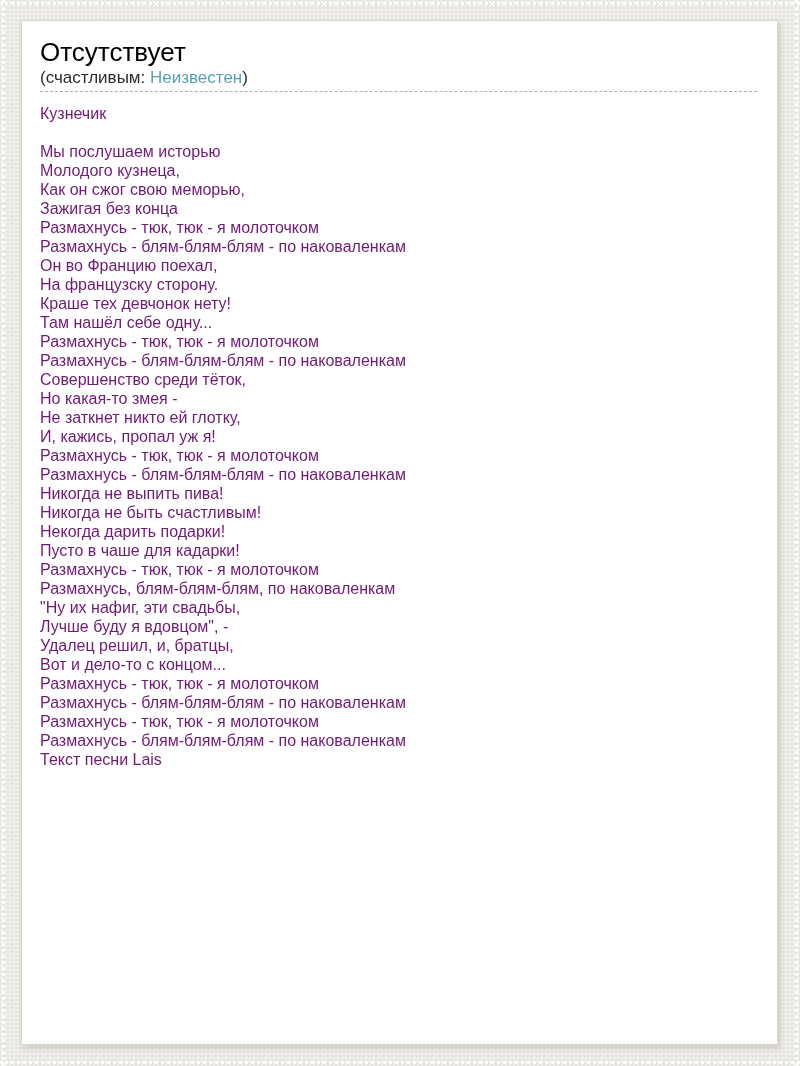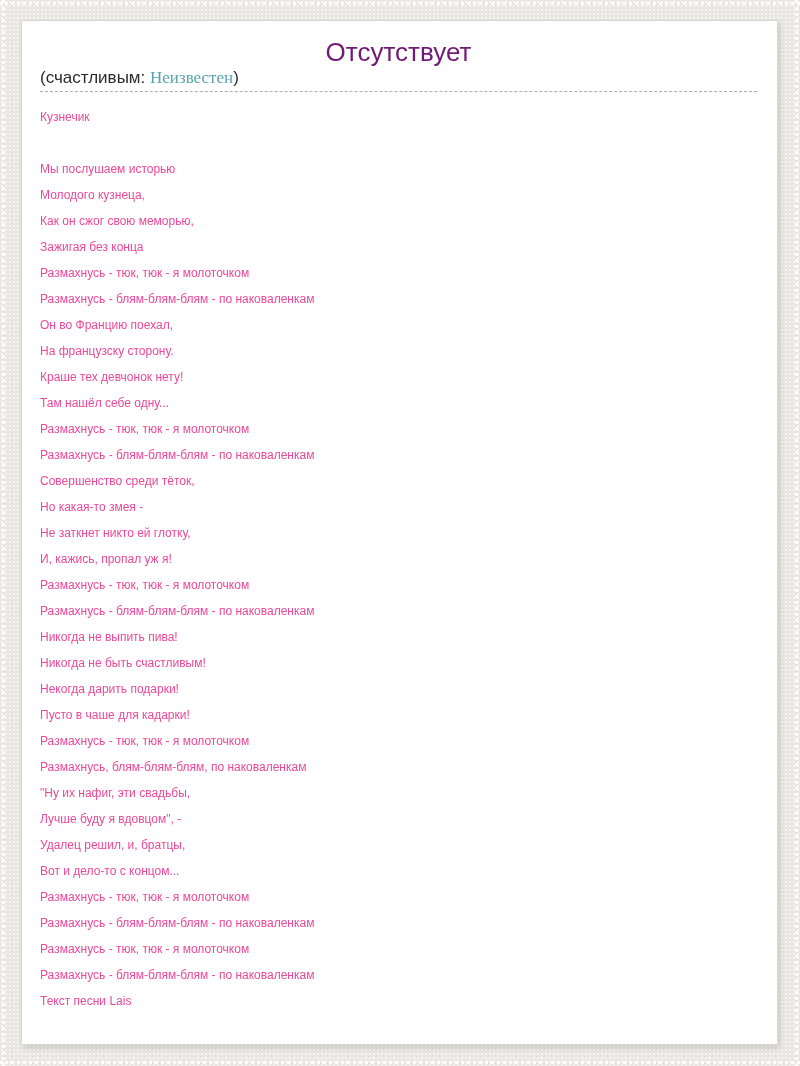--- a/index.html
+++ b/index.html
@@ -62,38 +62,38 @@
     text-decoration: none;
     cursor: pointer;
   }
   .header-sep {
     height: 0;
     margin-top: 3px;
     border-bottom: 1px dashed #9fb4bf;
   }
   .lyrics {
     padding: 12px 20px 28px 18px;
-    font-size: 12px;
-    line-height: 26px;
-    color: #ec4899;
+    font-size: 16px;
+    line-height: 19px;
+    color: #701a75;
     white-space: pre-line;
   }
 </style>
 </head>
 <body style="background-color: rgb(233, 231, 226);">
 
 <div class="perforation top"></div>
 <div class="perforation bottom"></div>
 <div class="perforation left"></div>
 <div class="perforation right"></div>
 
 <div class="card">
   <div class="card-inner">
-    <h1 class="song-title" style="color: #701a75; text-align: center;">Отсутствует</h1>
-    <div class="artist-line"><span>(счастливым: </span><a class="artist-link" style="color: rgb(87, 163, 180); font-family: Liberation Serif, serif;">Неизвестен</a><span>)</span></div>
+    <h1 class="song-title" style="color: #000000;">Отсутствует</h1>
+    <div class="artist-line"><span>(счастливым: </span><a class="artist-link" style="color: rgb(87, 163, 180);">Неизвестен</a><span>)</span></div>
     <div class="header-sep"></div>
   </div>
   <div class="lyrics">Кузнечик
 
 Мы послушаем исторью
 Молодого кузнеца,
 Как он сжог свою меморью,
 Зажигая без конца
 Размахнусь - тюк, тюк - я молоточком
 Размахнусь - блям-блям-блям - по наковаленкам

